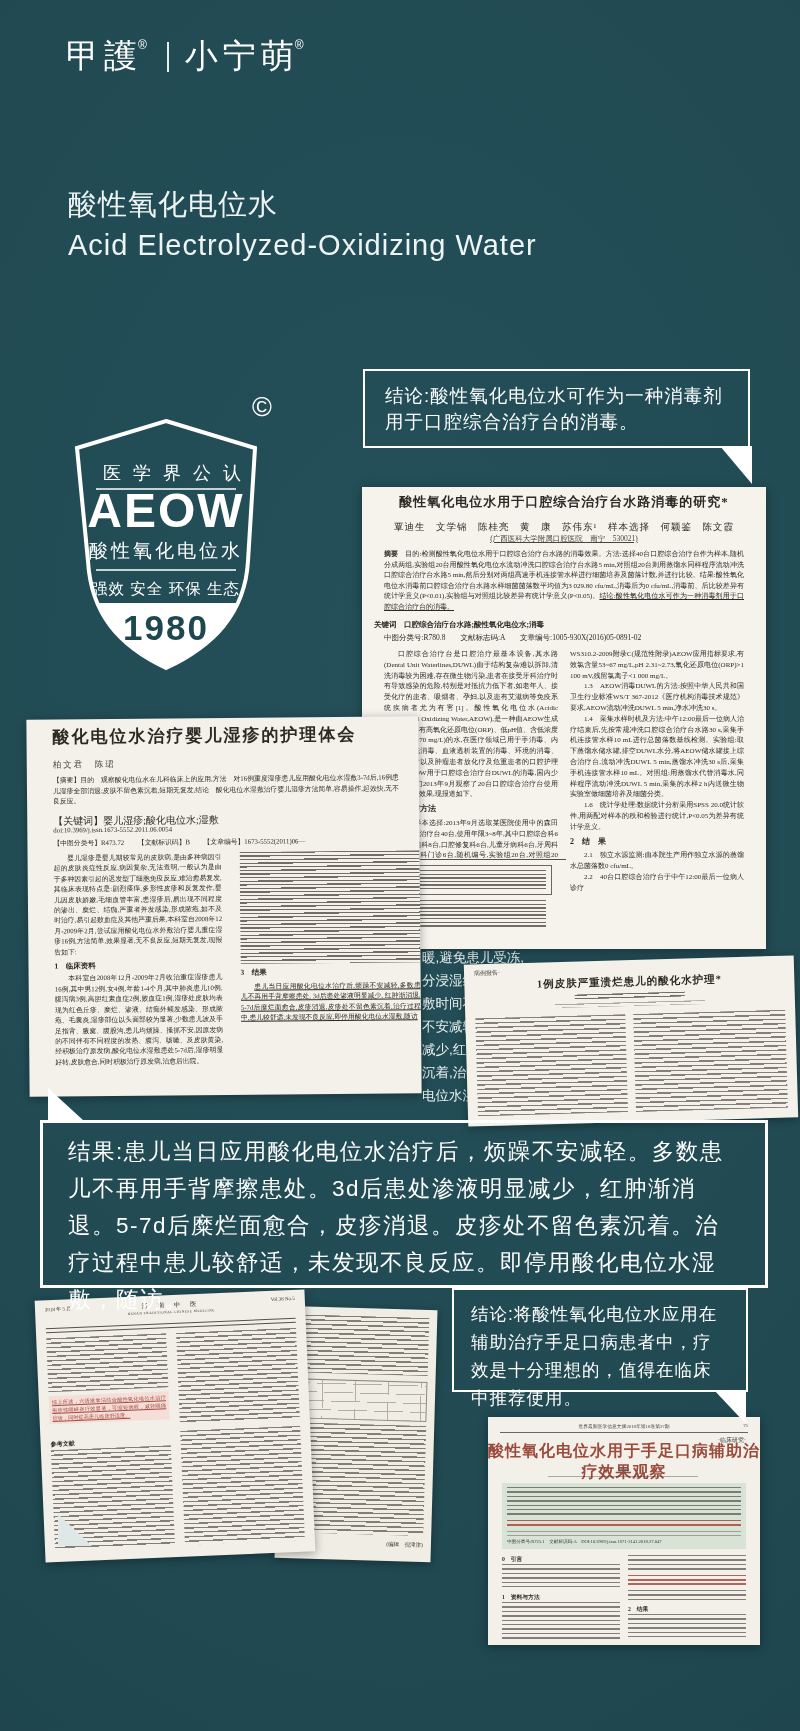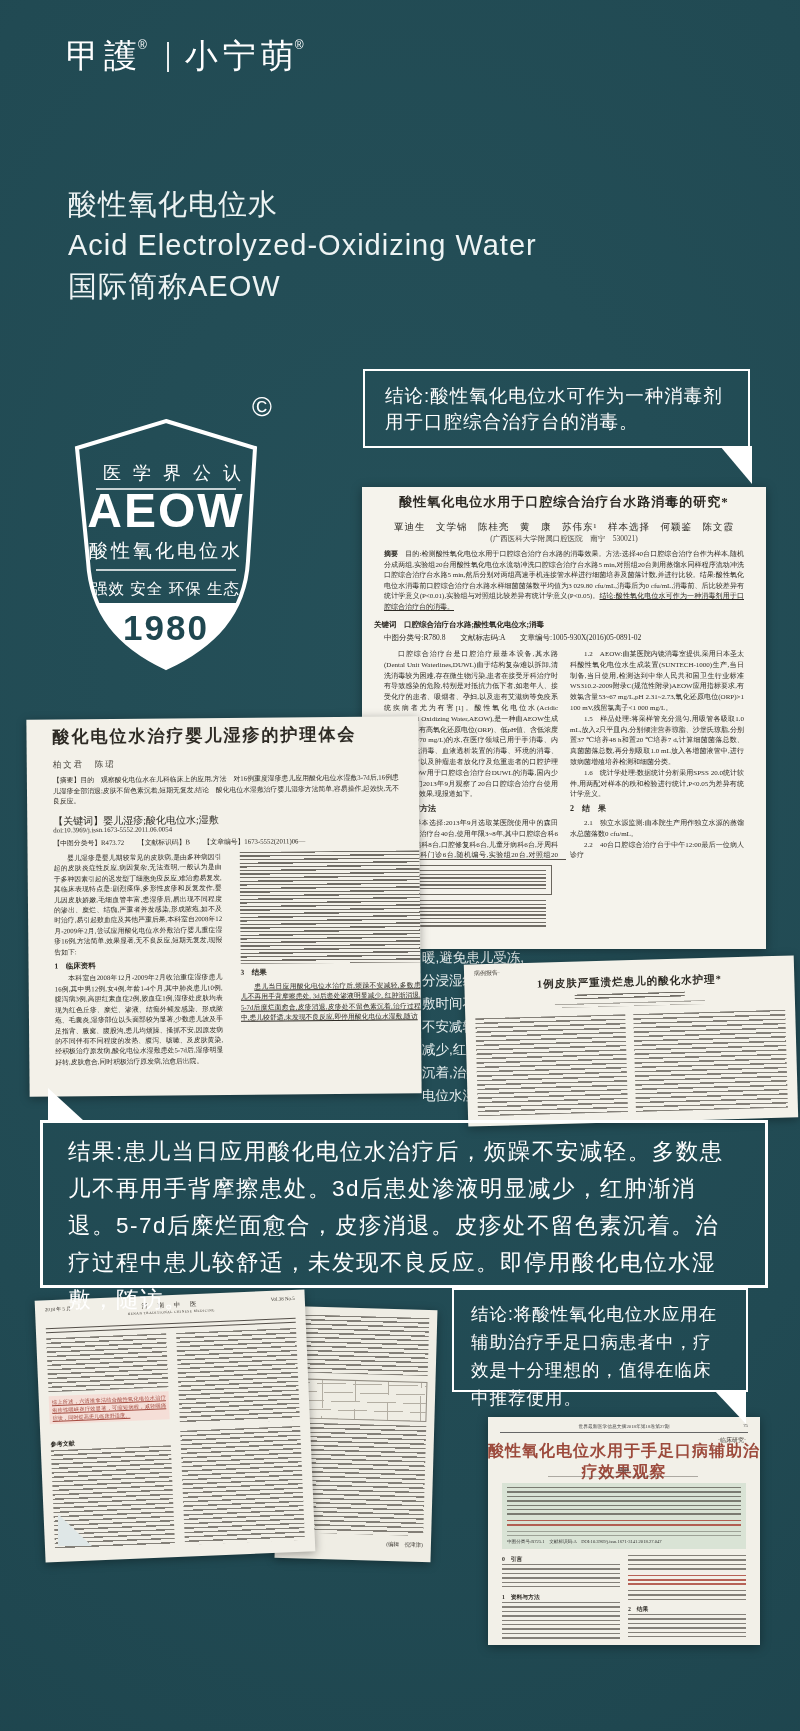--- a/index.html
+++ b/index.html
@@ -42,21 +42,21 @@
   .ul{text-decoration:underline;}
   
   .tl{background-image:repeating-linear-gradient(180deg,rgba(58,53,46,.7) 0,rgba(58,53,46,.7) 1.3px,rgba(0,0,0,0) 1.3px,rgba(0,0,0,0) 3.6px);}
   .tl4{background-image:repeating-linear-gradient(180deg,rgba(58,53,46,.6) 0,rgba(58,53,46,.6) 1.4px,rgba(0,0,0,0) 1.4px,rgba(0,0,0,0) 4.4px);}
   .tl-red{background-image:repeating-linear-gradient(180deg,rgba(168,62,50,.8) 0,rgba(168,62,50,.8) 1.4px,rgba(0,0,0,0) 1.4px,rgba(0,0,0,0) 4.2px);}
   .tl-lt{background-image:repeating-linear-gradient(180deg,rgba(58,53,46,.38) 0,rgba(58,53,46,.38) 1.2px,rgba(0,0,0,0) 1.2px,rgba(0,0,0,0) 3.6px);}
   
   .paper1{left:362px;top:487px;width:404px;height:462px;z-index:2;}
   .p1-title{top:6px;font-size:13px;letter-spacing:1px;font-weight:700;}
   .p1-authors{top:34px;font-size:9.5px;letter-spacing:1px;}
-  .p1-affil{top:47px;font-size:7.5px;color:#4a463f;}
+  .p1-affil{top:47px;font-size:7.5px;color:#4a463f;text-decoration:underline;}
   .p1-abs{top:62px;left:22px;right:22px;font-size:7px;line-height:10.6px;text-align:justify;}
   .p1-kw{top:133px;left:12px;font-size:7.5px;font-weight:700;}
   .p1-cls{top:146px;left:22px;font-size:7.5px;}
   .p1-cols{top:162px;left:22px;right:22px;height:294px;column-count:2;column-gap:12px;font-size:7px;line-height:10.8px;text-align:justify;overflow:hidden;}
   .p1-cols p{position:static;text-indent:2em;margin:0;}
   .p1-cols p.ph{font-size:8px;font-weight:700;text-indent:0;margin:4px 0 3px;}
   .p1-note{top:372px;left:22px;width:182px;height:76px;background:#f5f3ec;border-top:1px solid #55504a;}
   .p1-notebox{position:absolute;left:4px;top:5px;right:14px;height:28px;border:1px solid #6b665e;}
   .p1-notebox .fill{position:absolute;left:5px;right:5px;top:4px;bottom:4px;}
   .p1-noteln{position:absolute;left:2px;top:40px;width:160px;height:28px;}
@@ -133,21 +133,20 @@
 
   <div class="brand">
     <span><span class="brand-name">甲護</span><sup>®</sup></span>
     <span class="brand-divider"></span>
     <span><span class="brand-name">小宁萌</span><sup>®</sup></span>
   </div>
 
   <div class="hero-sub">
     <p>酸性氧化电位水</p>
     <p>Acid Electrolyzed-Oxidizing Water</p>
-    <p>国际简称AEOW</p>
   </div>
 
   <div class="copyright">©</div>
   <svg class="shield" viewBox="0 0 192 256">
     <defs>
       <clipPath id="shieldClip">
           <path d="M96,4 L185,31 L178,144 C175,197 143,229 96,251 C49,229 21,197 18,144 L7,31 Z"></path>
         </clipPath>
     </defs>
     <rect x="0" y="186" width="192" height="70" fill="#ffffff" clip-path="url(#shieldClip)"></rect>
@@ -179,21 +178,22 @@
     <div class="p1-authors t-c">覃迪生　文学锦　陈桂亮　黄　康　苏伟东¹　样本选择　何颖鉴　陈文霞</div>
     <div class="p1-affil t-c">(广西医科大学附属口腔医院　南宁　530021)</div>
     <div class="p1-abs"><b>摘要　</b><span>目的:检测酸性氧化电位水用于口腔综合治疗台水路的消毒效果。方法:选择40台口腔综合治疗台作为样本,随机分成两组,实验组20台用酸性氧化电位水流动冲洗口腔综合治疗台水路5 min,对照组20台则用蒸馏水同样程序流动冲洗口腔综合治疗台水路5 min,然后分别对两组高速手机连接管水样进行细菌培养及菌落计数,并进行比较。结果:酸性氧化电位水消毒前口腔综合治疗台水路水样细菌菌落数平均值为3 029.80 cfu/mL,消毒后为0 cfu/mL,消毒前、后比较差异有统计学意义(P&lt;0.01),实验组与对照组比较差异有统计学意义(P&lt;0.05)。</span><span class="ul">结论:酸性氧化电位水可作为一种消毒剂用于口腔综合治疗台的消毒。</span></div>
     <div class="p1-kw">关键词　口腔综合治疗台水路;酸性氧化电位水;消毒</div>
     <div class="p1-cls">中图分类号:R780.8　　文献标志码:A　　文章编号:1005-930X(2016)05-0891-02</div>
     <div class="p1-cols">
       <p>口腔综合治疗台是口腔治疗最基本设备,其水路(Dental Unit Waterlines,DUWL)由于结构复杂难以拆卸,清洗消毒较为困难,存在微生物污染,患者在接受牙科治疗时有导致感染的危险,特别是对抵抗力低下者,如老年人、接受化疗的患者、吸烟者、孕妇,以及患有艾滋病等免疫系统疾病者尤为有害[1]。酸性氧化电位水(Acidic Electrolyzed Oxidizing Water,AEOW),是一种由AEOW生成器产生的具有高氧化还原电位(ORP)、低pH值、含低浓度有效氯(50~70 mg/L)的水,在医疗领域已用于手消毒、内窥镜的清洗消毒、血液透析装置的消毒、环境的消毒、创面的治疗以及肿瘤患者放化疗及危重患者的口腔护理[2-4]。AEOW用于口腔综合治疗台DUWL的消毒,国内少见报道,我们2013年9月观察了20台口腔综合治疗台使用AEOW消毒效果,现报道如下。</p>
       <p class="ph">1　材料与方法</p>
       <p>1.1　样本选择:2013年9月选取某医院使用中的森田牌口腔综合治疗台40台,使用年限3~8年,其中口腔综合科6台,牙体牙髓科8台,口腔修复科6台,儿童牙病科6台,牙周科8台,口腔外科门诊6台,随机编号,实验组20台,对照组20台。</p>
       <p>1.2　AEOW:由某医院内镜消毒室提供,采用日本圣太科酸性氧化电位水生成装置(SUNTECH-1000)生产,当日制备,当日使用,检测达到中华人民共和国卫生行业标准WS310.2-2009附录C(规范性附录)AEOW应用指标要求,有效氯含量53~67 mg/L,pH 2.31~2.73,氧化还原电位(ORP)&gt;1 100 mV,残留氯离子&lt;1 000 mg/L。</p>
-      <p>1.5　样品处理:将采样管充分混匀,用吸管各吸取1.0 mL,放入2只平皿内,分别倾注营养琼脂、沙堡氏琼脂,分别置37 ℃培养48 h和置20 ℃培养7 d,计算细菌菌落总数、真菌菌落总数,再分别吸取1.0 mL放入各增菌液管中,进行致病菌增殖培养检测和细菌分类。</p>
+      <p>1.3　AEOW消毒DUWL的方法:按照中华人民共和国卫生行业标准WS/T 367-2012《医疗机构消毒技术规范》要求,AEOW流动冲洗DUWL 5 min,净水冲洗30 s。</p>
+      <p>1.4　采集水样时机及方法:中午12:00最后一位病人治疗结束后,先按常规冲洗口腔综合治疗台水路30 s,采集手机连接管水样10 mL进行总菌落数基线检测。实验组:取下蒸馏水储水罐,排空DUWL水分,将AEOW储水罐接上综合治疗台,流动冲洗DUWL 5 min,蒸馏水冲洗30 s后,采集手机连接管水样10 mL。对照组:用蒸馏水代替消毒水,同样程序流动冲洗DUWL 5 min,采集的水样2 h内送微生物实验室做细菌培养及细菌分类。</p>
       <p>1.6　统计学处理:数据统计分析采用SPSS 20.0统计软件,用两配对样本的秩和检验进行统计,P&lt;0.05为差异有统计学意义。</p>
       <p class="ph">2　结　果</p>
       <p>2.1　独立水源监测:由本院生产用作独立水源的蒸馏水总菌落数0 cfu/mL。</p>
       <p>2.2　40台口腔综合治疗台于中午12:00最后一位病人诊疗</p>
     </div>
     <div class="p1-note">
       <div class="p1-notebox">
           <div class="fill tl"></div>
         </div>
       <div class="p1-noteln tl"></div>

